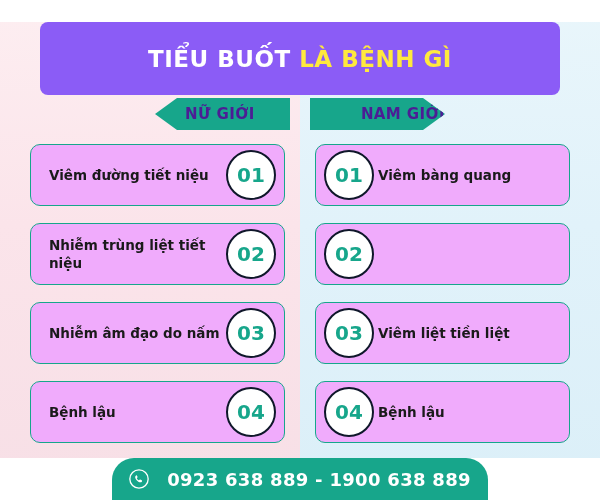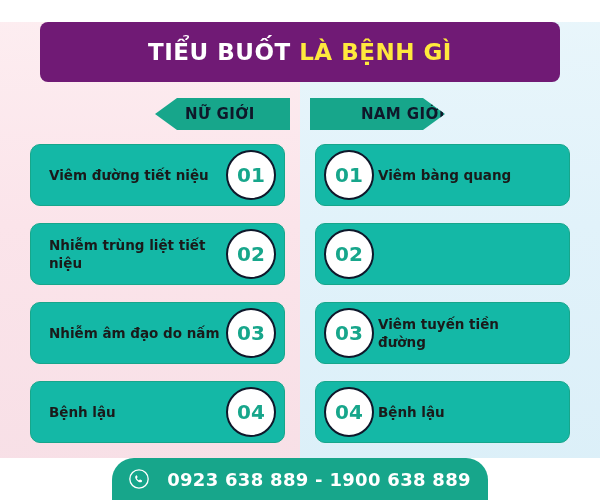--- a/index.html
+++ b/index.html
@@ -55,22 +55,22 @@
     height: 42px;
     background: #ffffff;
   }
 
   
   .header {
     position: absolute;
     top: 22px;
     left: 40px;
     width: 520px;
-    height: 60px;
-    background: #701a75;
+    height: 73px;
+    background: #8b5cf6;
     border-radius: 8px;
     display: flex;
     align-items: center;
     justify-content: center;
     text-align: right;
   }
   .header-title {
     font-size: 23px;
     font-weight: bold;
     letter-spacing: 0.5px;
@@ -88,21 +88,21 @@
     left: 0;
     width: 600px;
     height: 34px;
   }
   .tab {
     position: absolute;
     height: 32px;
     background: #17a68b;
     display: flex;
     align-items: center;
-    color: #0f172a;
+    color: #4c1d95;
     font-size: 15px;
     font-weight: bold;
     letter-spacing: 0.4px;
   }
   .tab-left {
     left: 155px;
     width: 135px;
     padding-left: 30px;
     box-sizing: border-box;
     clip-path: polygon(22px 0, 100% 0, 100% 100%, 22px 100%, 0 50%);
@@ -123,21 +123,21 @@
     width: 255px;
   }
   .col-left { left: 30px; }
   .col-right { left: 315px; }
 
   .item {
     position: relative;
     box-sizing: border-box;
     width: 255px;
     height: 62px;
-    background: #14b8a6;
+    background: #f0abfc;
     border: 1.5px solid #17a68b;
     border-radius: 10px;
     margin-bottom: 17px;
     display: flex;
     align-items: center;
   }
   .item-left {
     padding-left: 18px;
     padding-right: 62px;
     justify-content: flex-start;
@@ -247,21 +247,21 @@
   <div class="col col-right">
     <div class="item item-right">
       <span class="badge badge-left-side">01</span>
       <span class="item-text">Viêm bàng quang</span>
     </div>
     <div class="item item-right">
       <span class="badge badge-left-side">02</span>
     </div>
     <div class="item item-right">
       <span class="badge badge-left-side">03</span>
-      <span class="item-text">Viêm tuyến tiền đường</span>
+      <span class="item-text">Viêm liệt tiền liệt</span>
     </div>
     <div class="item item-right">
       <span class="badge badge-left-side">04</span>
       <span class="item-text">Bệnh lậu</span>
     </div>
   </div>
 
   <div class="footer">
     <span>
       <svg class="wa-icon" viewBox="0 0 24 24" aria-hidden="true">

